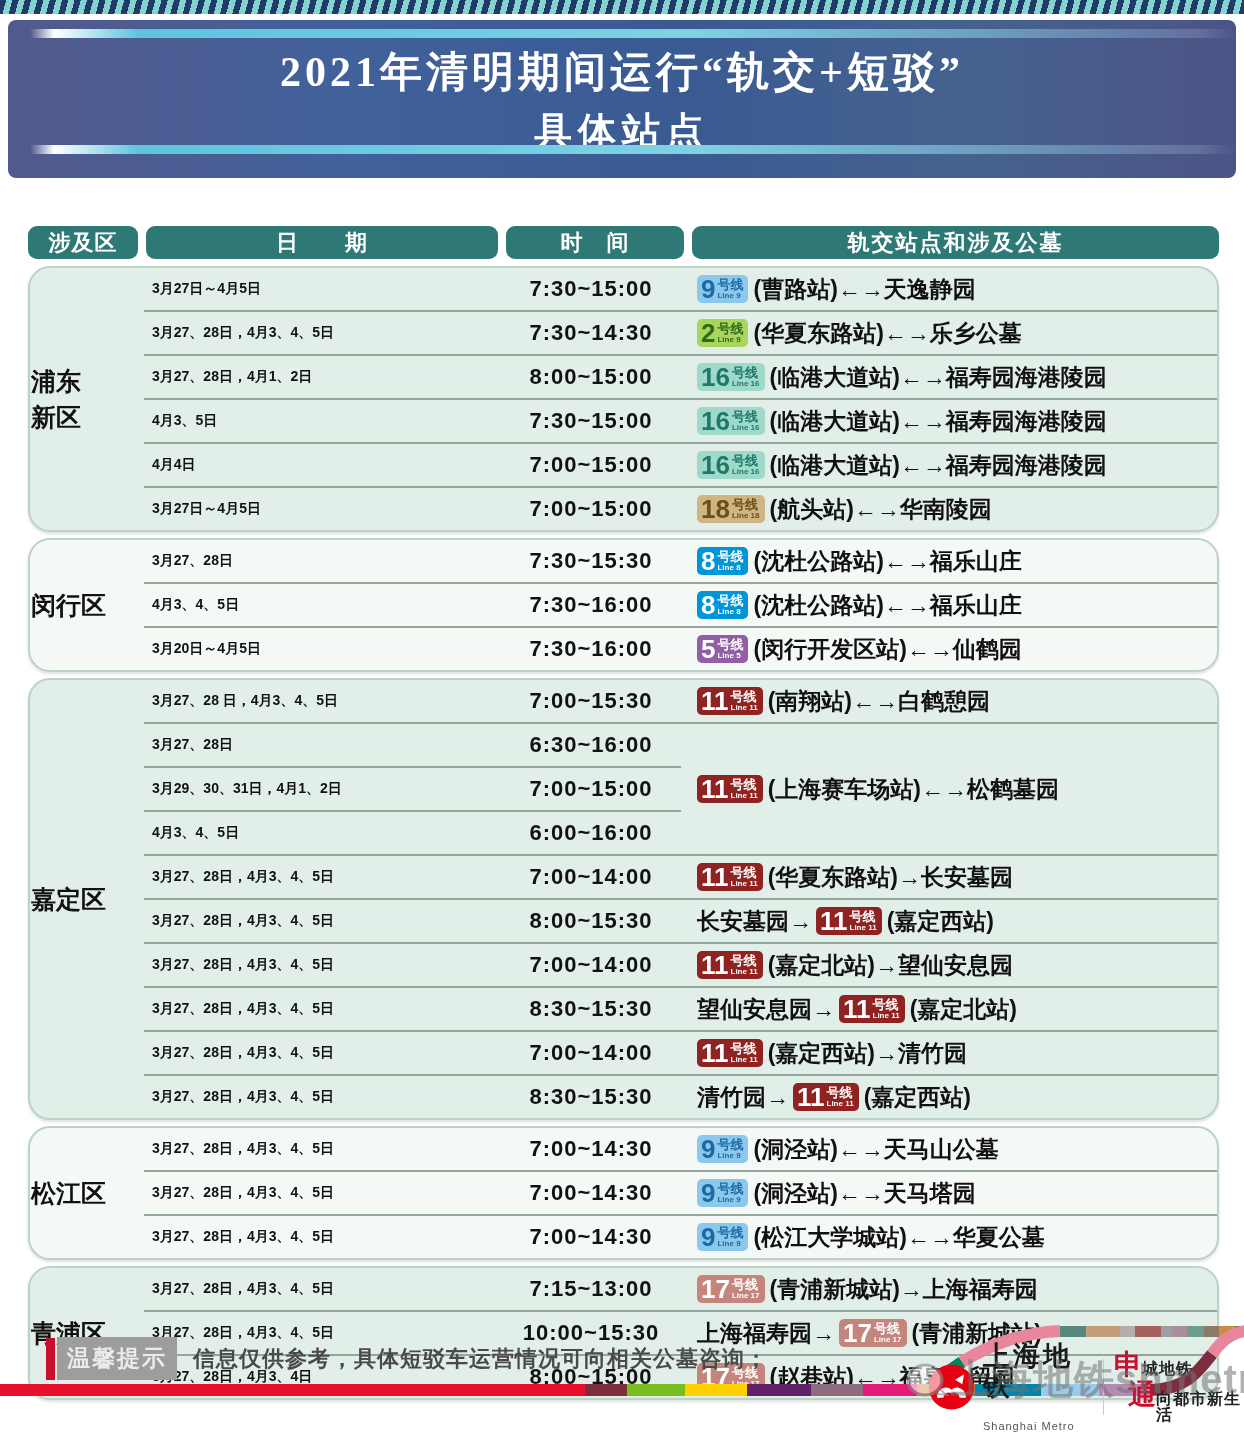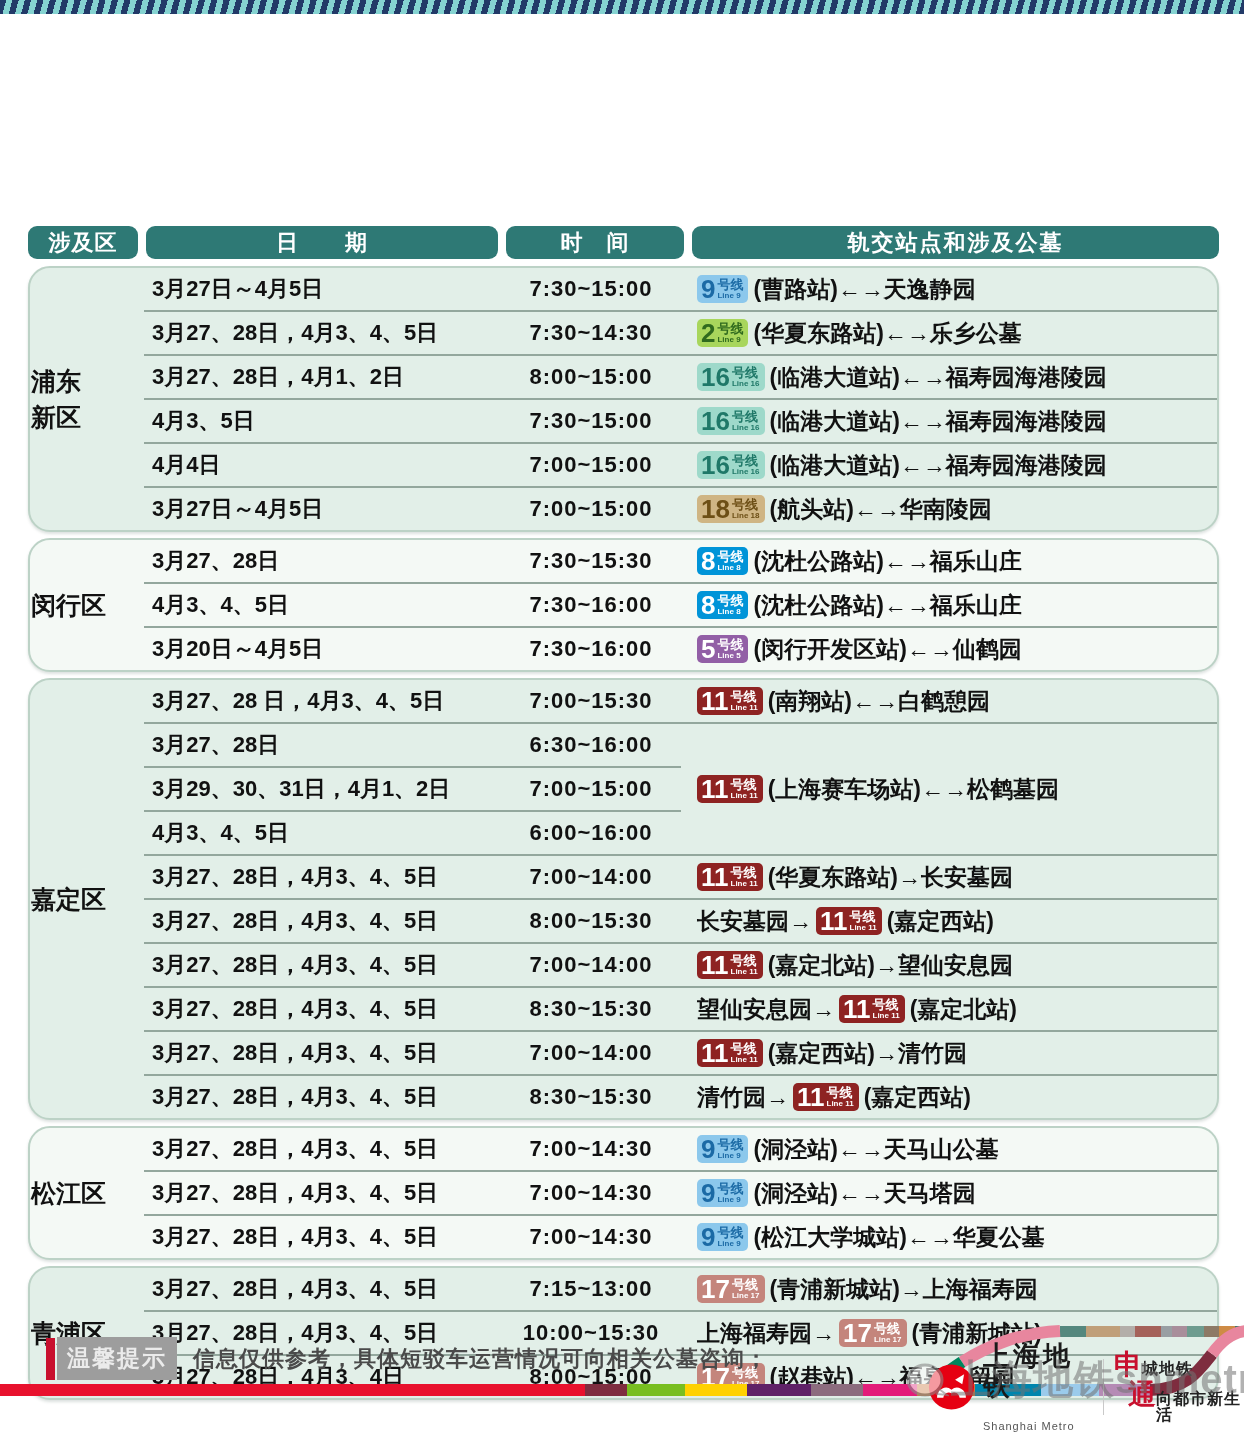--- a/index.html
+++ b/index.html
@@ -35,21 +35,21 @@
 
   
   .sections{position:absolute;left:28px;top:266px;width:1191px;}
   .section{border:2px solid #bcd2c6;border-radius:22px;margin-bottom:6px;overflow:hidden;
     box-shadow:0 2px 3px rgba(60,90,80,0.18);}
   .sec-green{background:#e2efe8;}
   .sec-white{background:#f4f9f5;}
   table.sec{border-collapse:collapse;width:100%;}
   table.sec td{height:40px;vertical-align:middle;font-weight:bold;color:#111;}
   td.district{width:112px;font-size:25px;white-space:pre-line;line-height:1.45;}
-  td.date{width:348px;font-size:22px;padding-left:8px;}
+  td.date{width:348px;font-size:14px;padding-left:8px;}
   td.time{width:178px;text-align:center;font-size:22px;letter-spacing:1px;}
   td.st{font-size:23px;padding-left:16px;}
   tr + tr > td{border-top:2px solid #93a79d;}
 
   
   .line-badge{display:inline-flex;align-items:center;border-radius:5px;padding:1px 5px 1px 4px;
     vertical-align:middle;margin-right:5px;position:relative;top:-1px;}
   .line-badge .n{font-size:26px;font-weight:bold;line-height:1;}
   .stk{display:inline-flex;flex-direction:column;margin-left:2px;line-height:1;}
   .stk i{font-style:normal;font-weight:bold;}
@@ -88,20 +88,26 @@
     color:rgba(115,115,115,0.55);font-size:40px;font-weight:bold;letter-spacing:1px;white-space:nowrap;}
   .wm-icon{width:44px;height:38px;margin-right:2px;opacity:0.6;}
 </style>
 </head>
 <body>
 
 <div class="page">
 
   <div class="hatch"></div>
 
+  <div class="banner">
+    <div class="cyanbar b1"></div>
+    <h1>2021年清明期间运行“轨交+短驳”</h1>
+    <h2>具体站点</h2>
+    <div class="cyanbar b2"></div>
+  </div>
 
   <div class="thead">
     <div class="hcell hc-district">涉及区</div>
     <div class="hcell hc-date">日　　期</div>
     <div class="hcell hc-time">时　间</div>
     <div class="hcell hc-station">轨交站点和涉及公墓</div>
   </div>
 
   <div class="sections">
 

